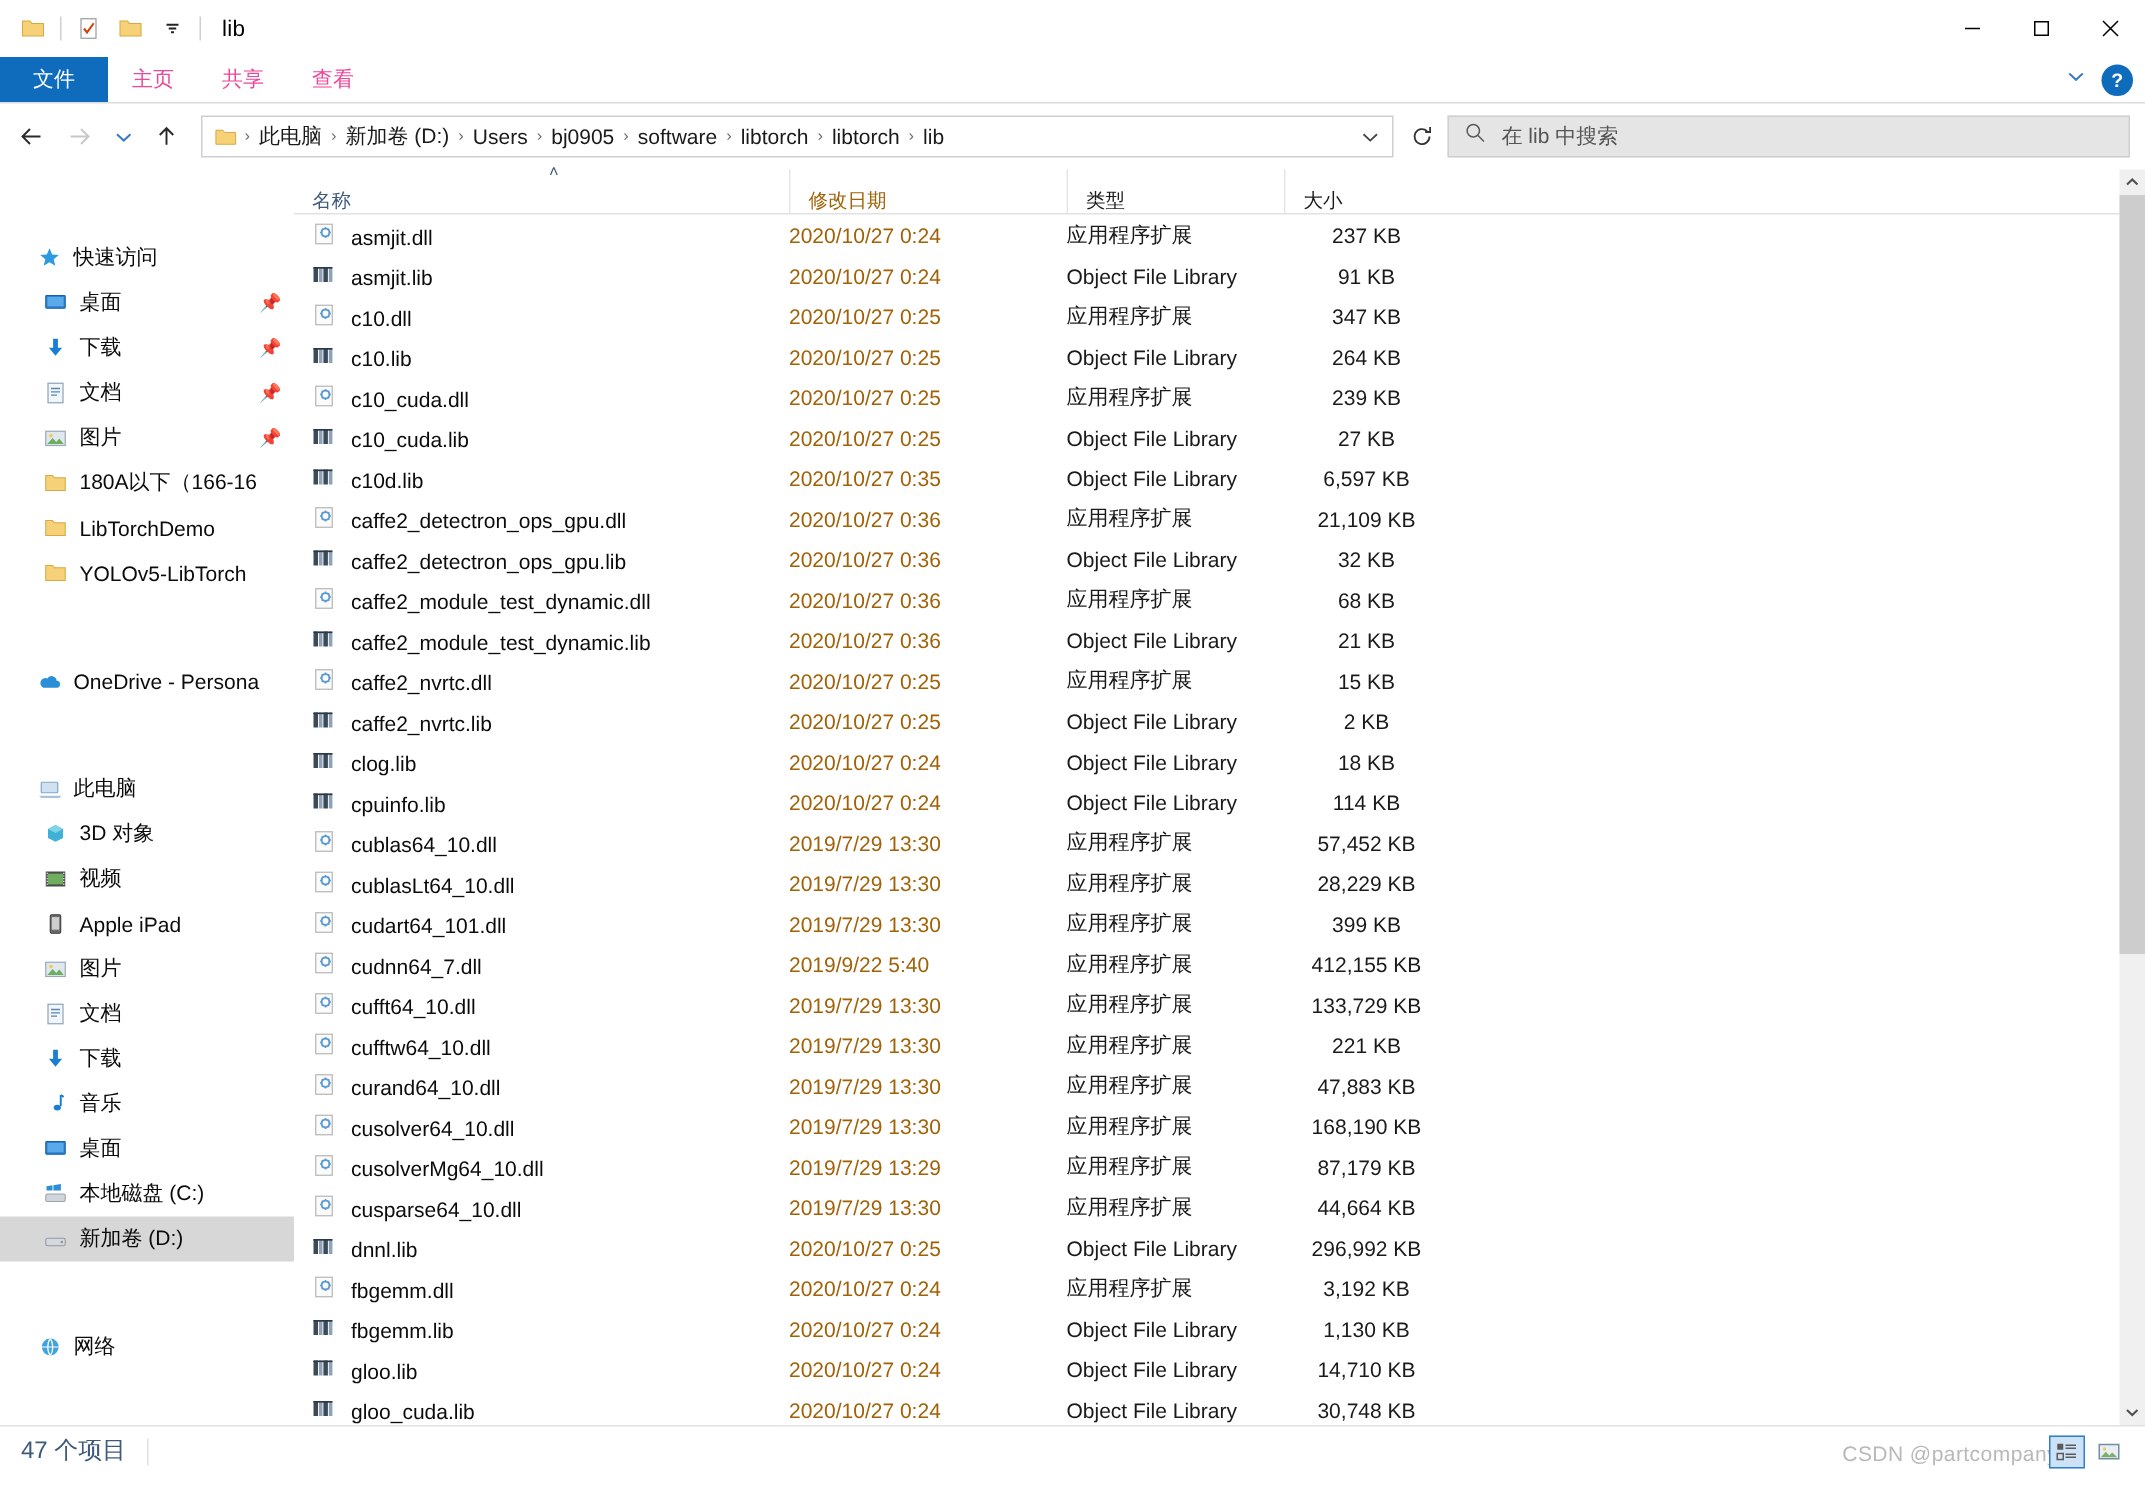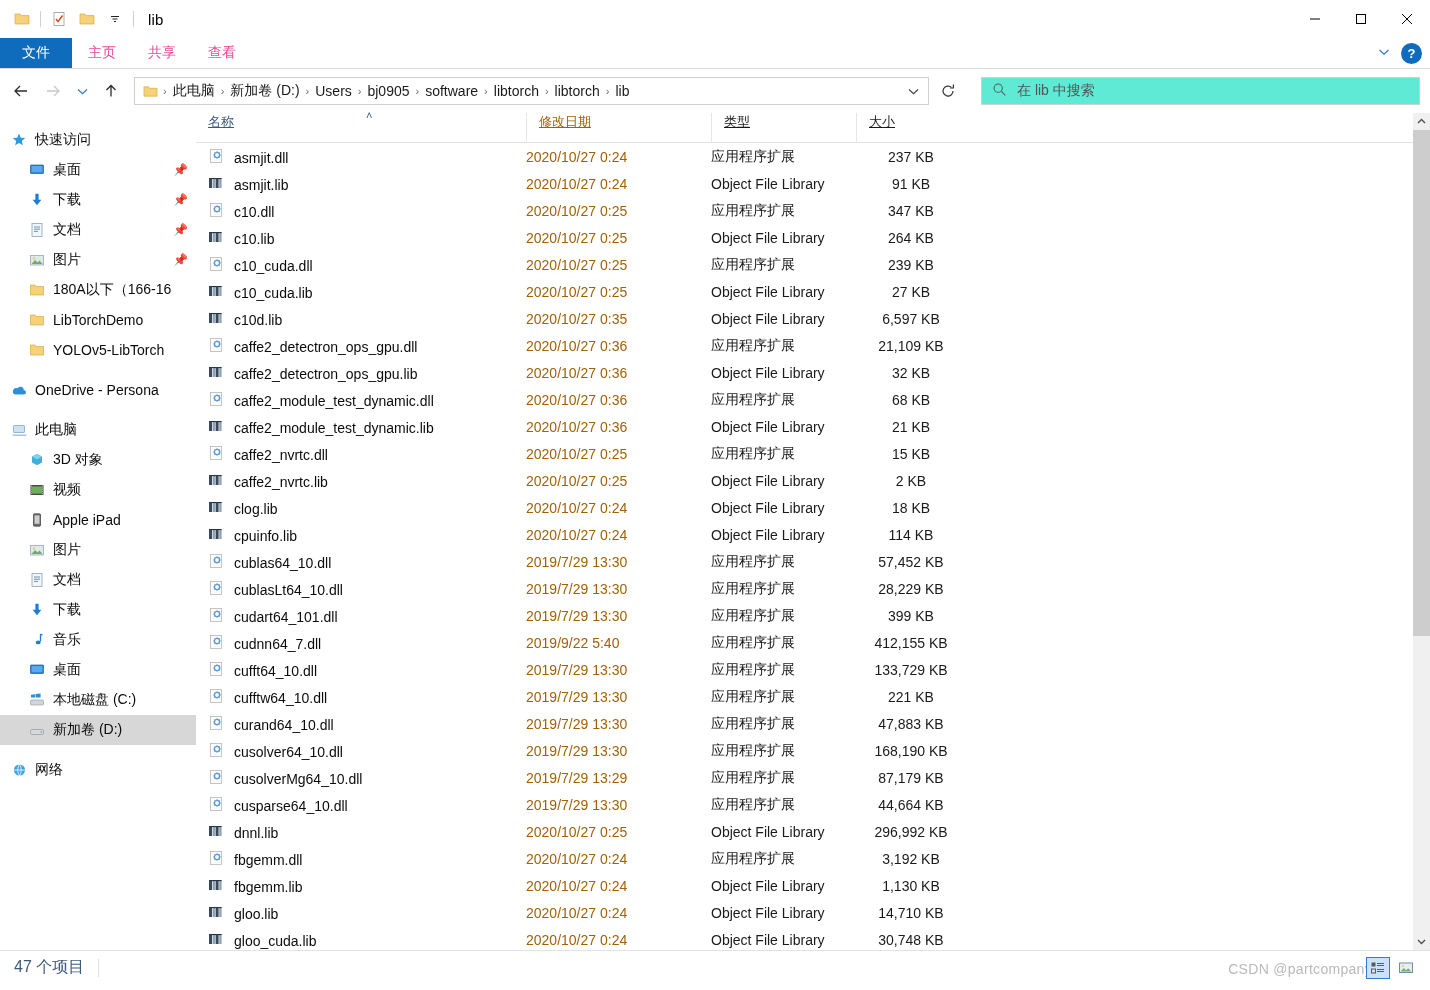--- a/index.html
+++ b/index.html
@@ -73,58 +73,57 @@
   }
   .crumb-sep {
     color: #6b6b6b; font-size: 11px; padding: 0 2px; user-select: none;
   }
   .addr-chev { width: 26px; display: flex; align-items: center; justify-content: center; color: #444; }
   .refresh-btn {
     width: 30px; height: 28px; display: flex; align-items: center; justify-content: center;
     color: #333; margin-left: 2px;
   }
   .search-box {
-    flex: 1; height: 28px; margin-left: 16px; border: 1px solid #cfcfcf;
-    background: #5eead4; display: flex; align-items: center; padding-left: 10px; gap: 10px;
+    flex: 1; height: 28px; border: 1px solid #cfcfcf;
+    background: #e5e5e5; display: flex; align-items: center; padding-left: 10px; gap: 10px;
   }
   .search-ph { font-size: 14px; color: #555; }
 
   
   .body-wrap { display: flex; height: 837px; position: relative; }
 
   
   .sidebar {
     width: 196px; background: #fff; padding-top: 12px;
     overflow: hidden; position: relative; flex: 0 0 196px;
   }
   .nav-item {
     height: 30px; display: flex; align-items: center;
     font-size: 14px; color: #0b0b0b; white-space: nowrap; position: relative;
   }
   .nav-item.selected { background: #d7d7d7; }
   .nav-ico {
     width: 18px; height: 18px; margin-right: 7px; flex: 0 0 18px;
     display: flex; align-items: center; justify-content: center;
   }
-  .lvl0 { padding-left: 10px; }
+  .lvl0 { padding-left: 24px; margin-top: 32px; }
   .lvl1 { padding-left: 28px; }
   .pin { position: absolute; right: 8px; color: #8a8a8a; font-size: 12px; }
   .nav-gap { height: 10px; }
 
   
   .filelist { flex: 1; display: flex; flex-direction: column; min-width: 0; }
   .col-head {
     height: 30px; display: flex; align-items: center;
     border-bottom: 1px solid #e2e2e2; position: relative;
     font-size: 13px; color: #3d5a7d; background: #fff;
   }
   .col-head .ch {
-    height: 30px; display: flex; align-items: flex-start; padding-left: 12px;
+    height: 30px; display: flex; align-items: flex-end; padding-left: 12px;
     border-left: 1px solid #e6e6e6;
-    text-decoration: underline;
   }
   .col-head .ch:first-child { border-left: none; }
   .sort-arrow {
     position: absolute; left: 170px; top: -4px; color: #3d5a7d; font-size: 11px;
   }
   .rows { flex: 1; overflow: hidden; }
   .row {
     height: 27px; display: flex; align-items: center; font-size: 14px; color: #0b0b0b;
   }
   .c-name { width: 330px; display: flex; align-items: flex-end; padding-left: 12px; flex:0 0 330px;}

